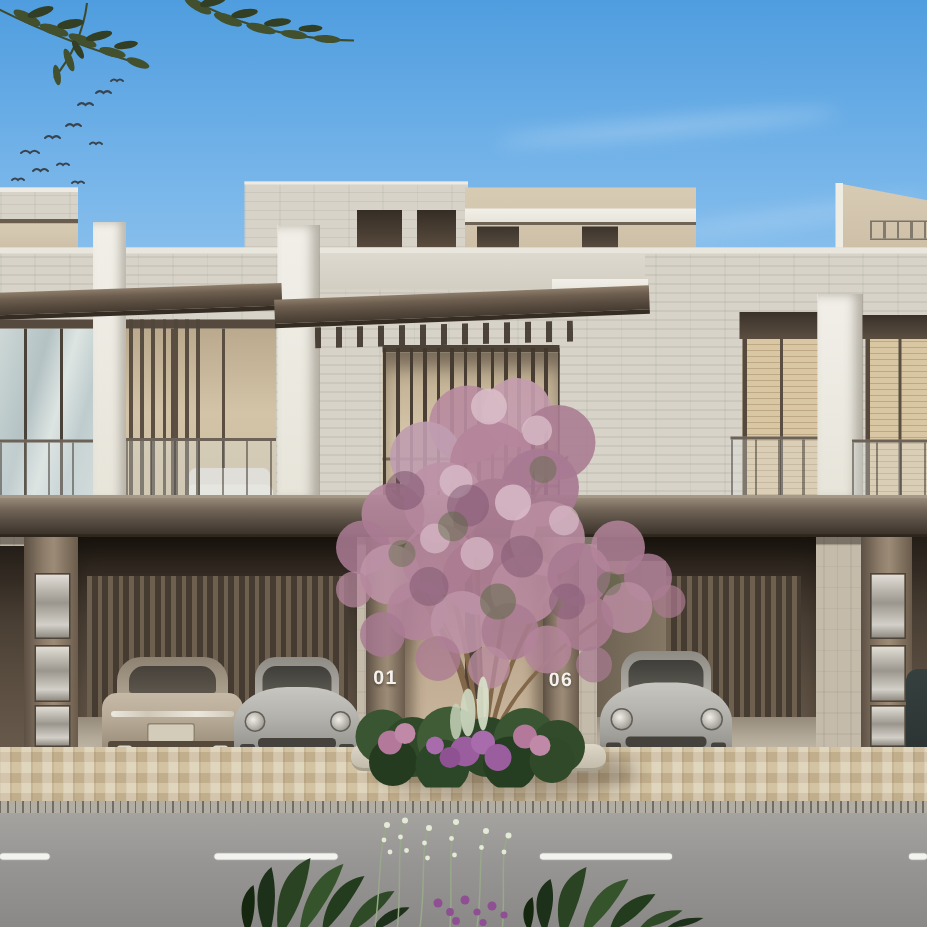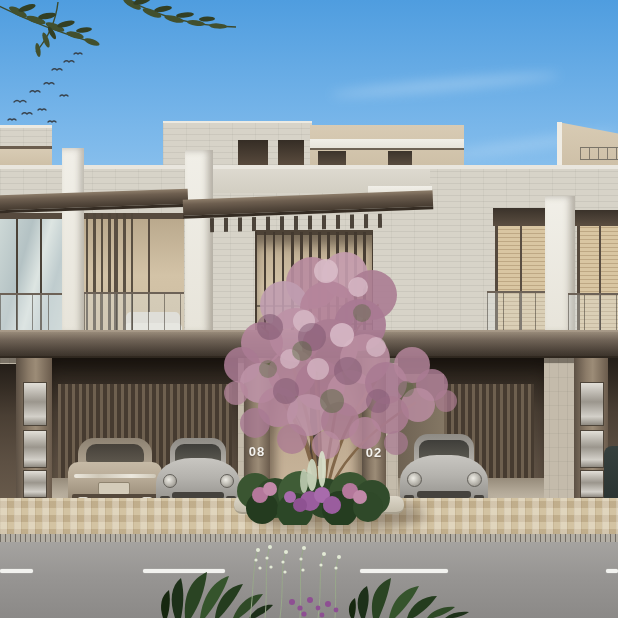--- a/index.html
+++ b/index.html
@@ -185,27 +185,27 @@
     <div class="p" style="left:0px;top:20px;width:84px;height:48px;background:linear-gradient(180deg,#c8c6c1,#b5b3ae 40%,#9c9a95 78%,#84827d);border-radius:42% 42% 7% 7% / 52% 52% 7% 7%;">
       <div class="p" style="left:7px;top:16px;width:12px;height:12px;background:radial-gradient(circle at 40% 40%,#efede6,#a5a29a 70%,#6b6862);border-radius:50%;border:1px solid #63605a;"></div>
       <div class="p" style="left:64px;top:16px;width:12px;height:12px;background:radial-gradient(circle at 40% 40%,#efede6,#a5a29a 70%,#6b6862);border-radius:50%;border:1px solid #63605a;"></div>
       <div class="p" style="left:16px;top:34px;width:52px;height:7px;background:#45423d;border-radius:3px;"></div>
       <div class="p" style="left:4px;top:38px;width:10px;height:6px;background:#45423d;border-radius:2px;"></div>
       <div class="p" style="left:70px;top:38px;width:10px;height:6px;background:#45423d;border-radius:2px;"></div>
     </div>
   </div>
 
   <div class="p bronze-pillar" style="left:244px;top:358px;width:26px;height:146px;">
-    <div class="p unit-label" style="left:0;top:86px;width:26px;text-align:center;">08</div>
+    <div class="p unit-label" style="left:0;top:86px;width:26px;text-align:center;">01</div>
   </div>
   <div class="p" style="left:270px;top:358px;width:92px;height:146px;background:linear-gradient(180deg,#6e6050 0%,#8a7a67 22%,#c0ac92 58%,#cbb89e 100%);box-shadow:inset 6px 0 8px rgba(40,30,20,.4), inset -6px 0 8px rgba(40,30,20,.4);">
     <div class="p" style="left:40px;top:22px;width:10px;height:86px;background:#4a4038;"></div>
   </div>
   <div class="p bronze-pillar" style="left:362px;top:358px;width:24px;height:146px;">
-    <div class="p unit-label" style="left:0;top:87px;width:24px;text-align:center;">02</div>
+    <div class="p unit-label" style="left:0;top:87px;width:24px;text-align:center;">06</div>
   </div>
 
   <div class="p garage soffit-shadow" style="left:398px;top:358px;width:146px;height:142px;">
     <div class="p" style="left:0px;top:16px;width:46px;height:106px;background:linear-gradient(90deg,#6e6253,#847764);"></div>
     <div class="p slats-wood" style="left:46px;top:26px;width:90px;height:96px;"></div>
     <div class="p gfloor" style="left:0px;top:120px;width:146px;height:22px;"></div>
   </div>
 
   <div class="p" style="left:400px;top:434px;width:88px;height:78px;">
     <div class="p car-shadow" style="left:-2px;top:66px;width:94px;height:13px;"></div>

